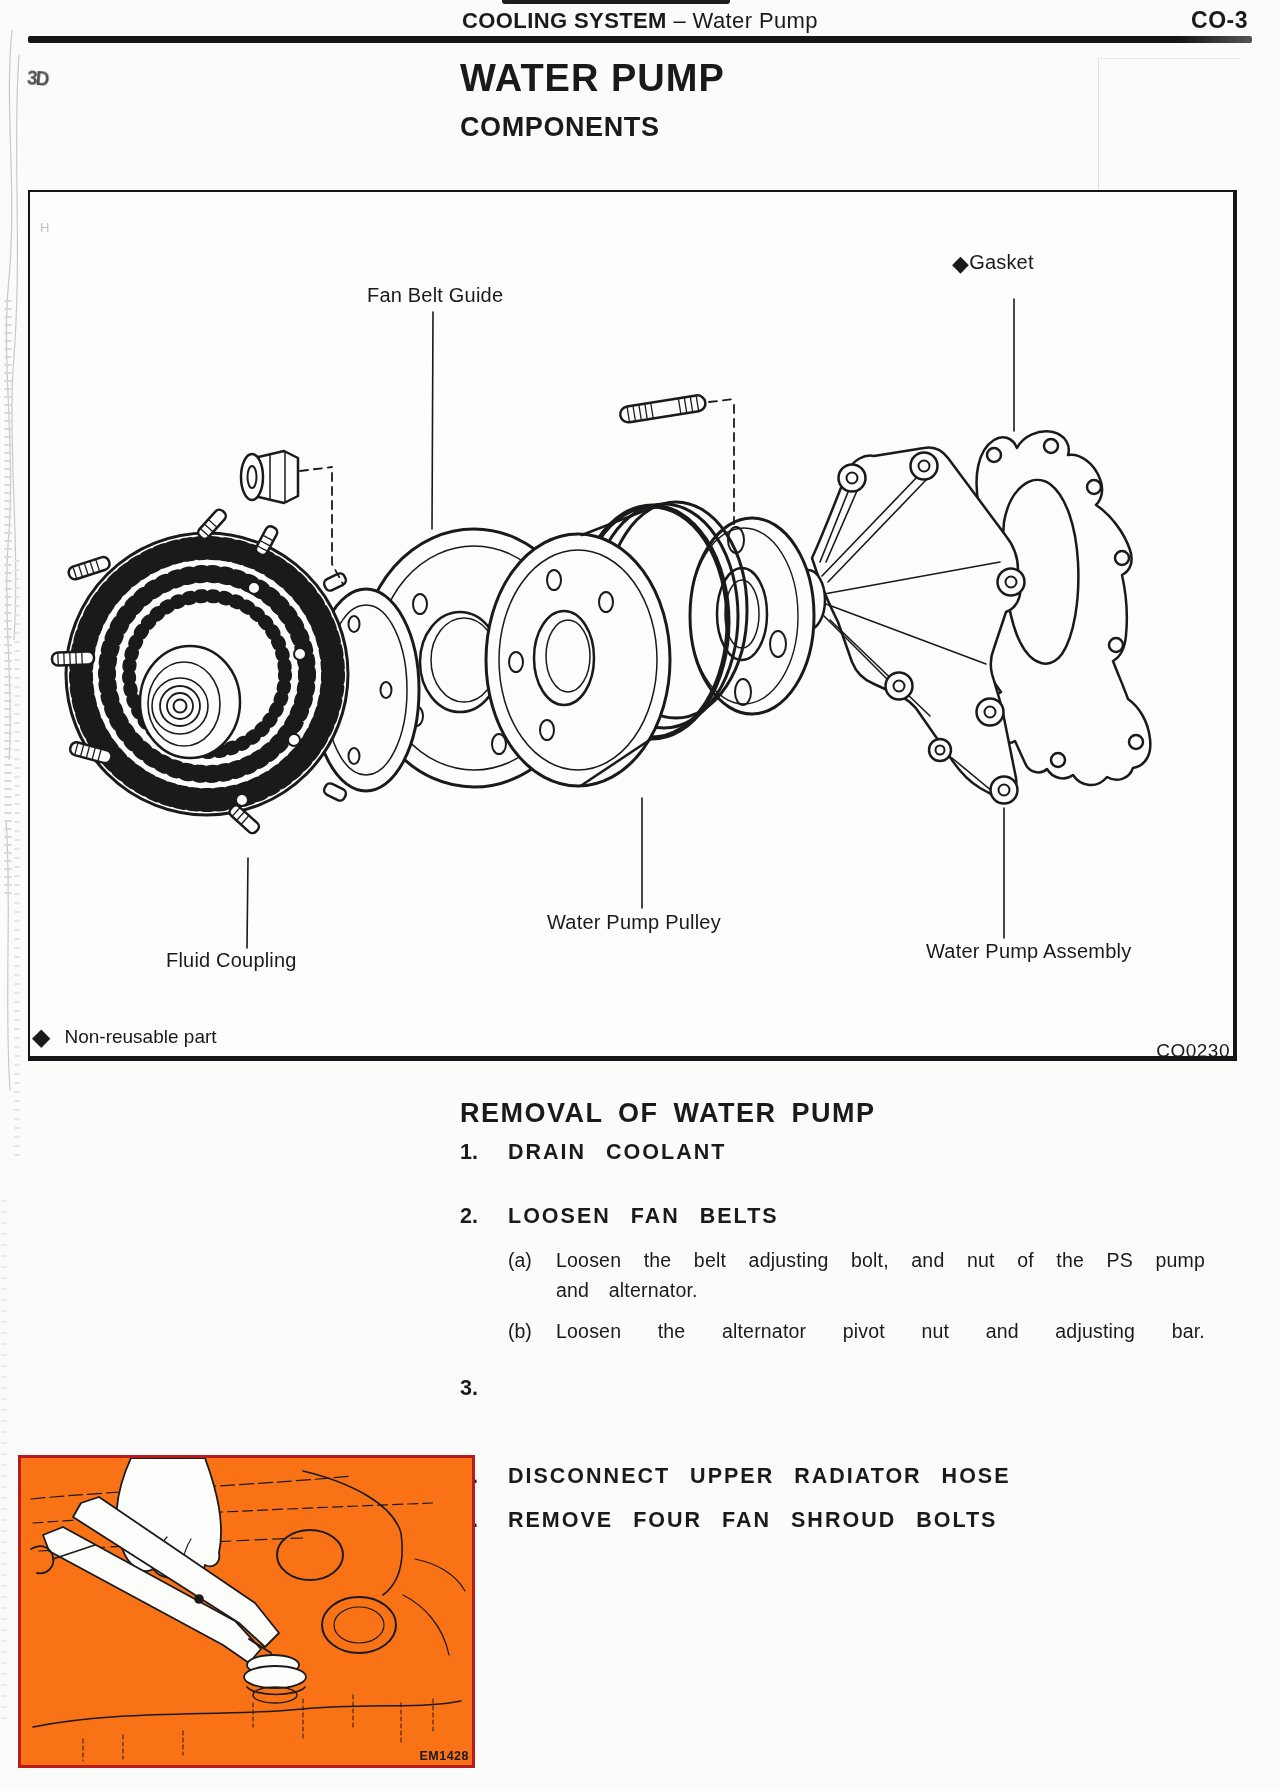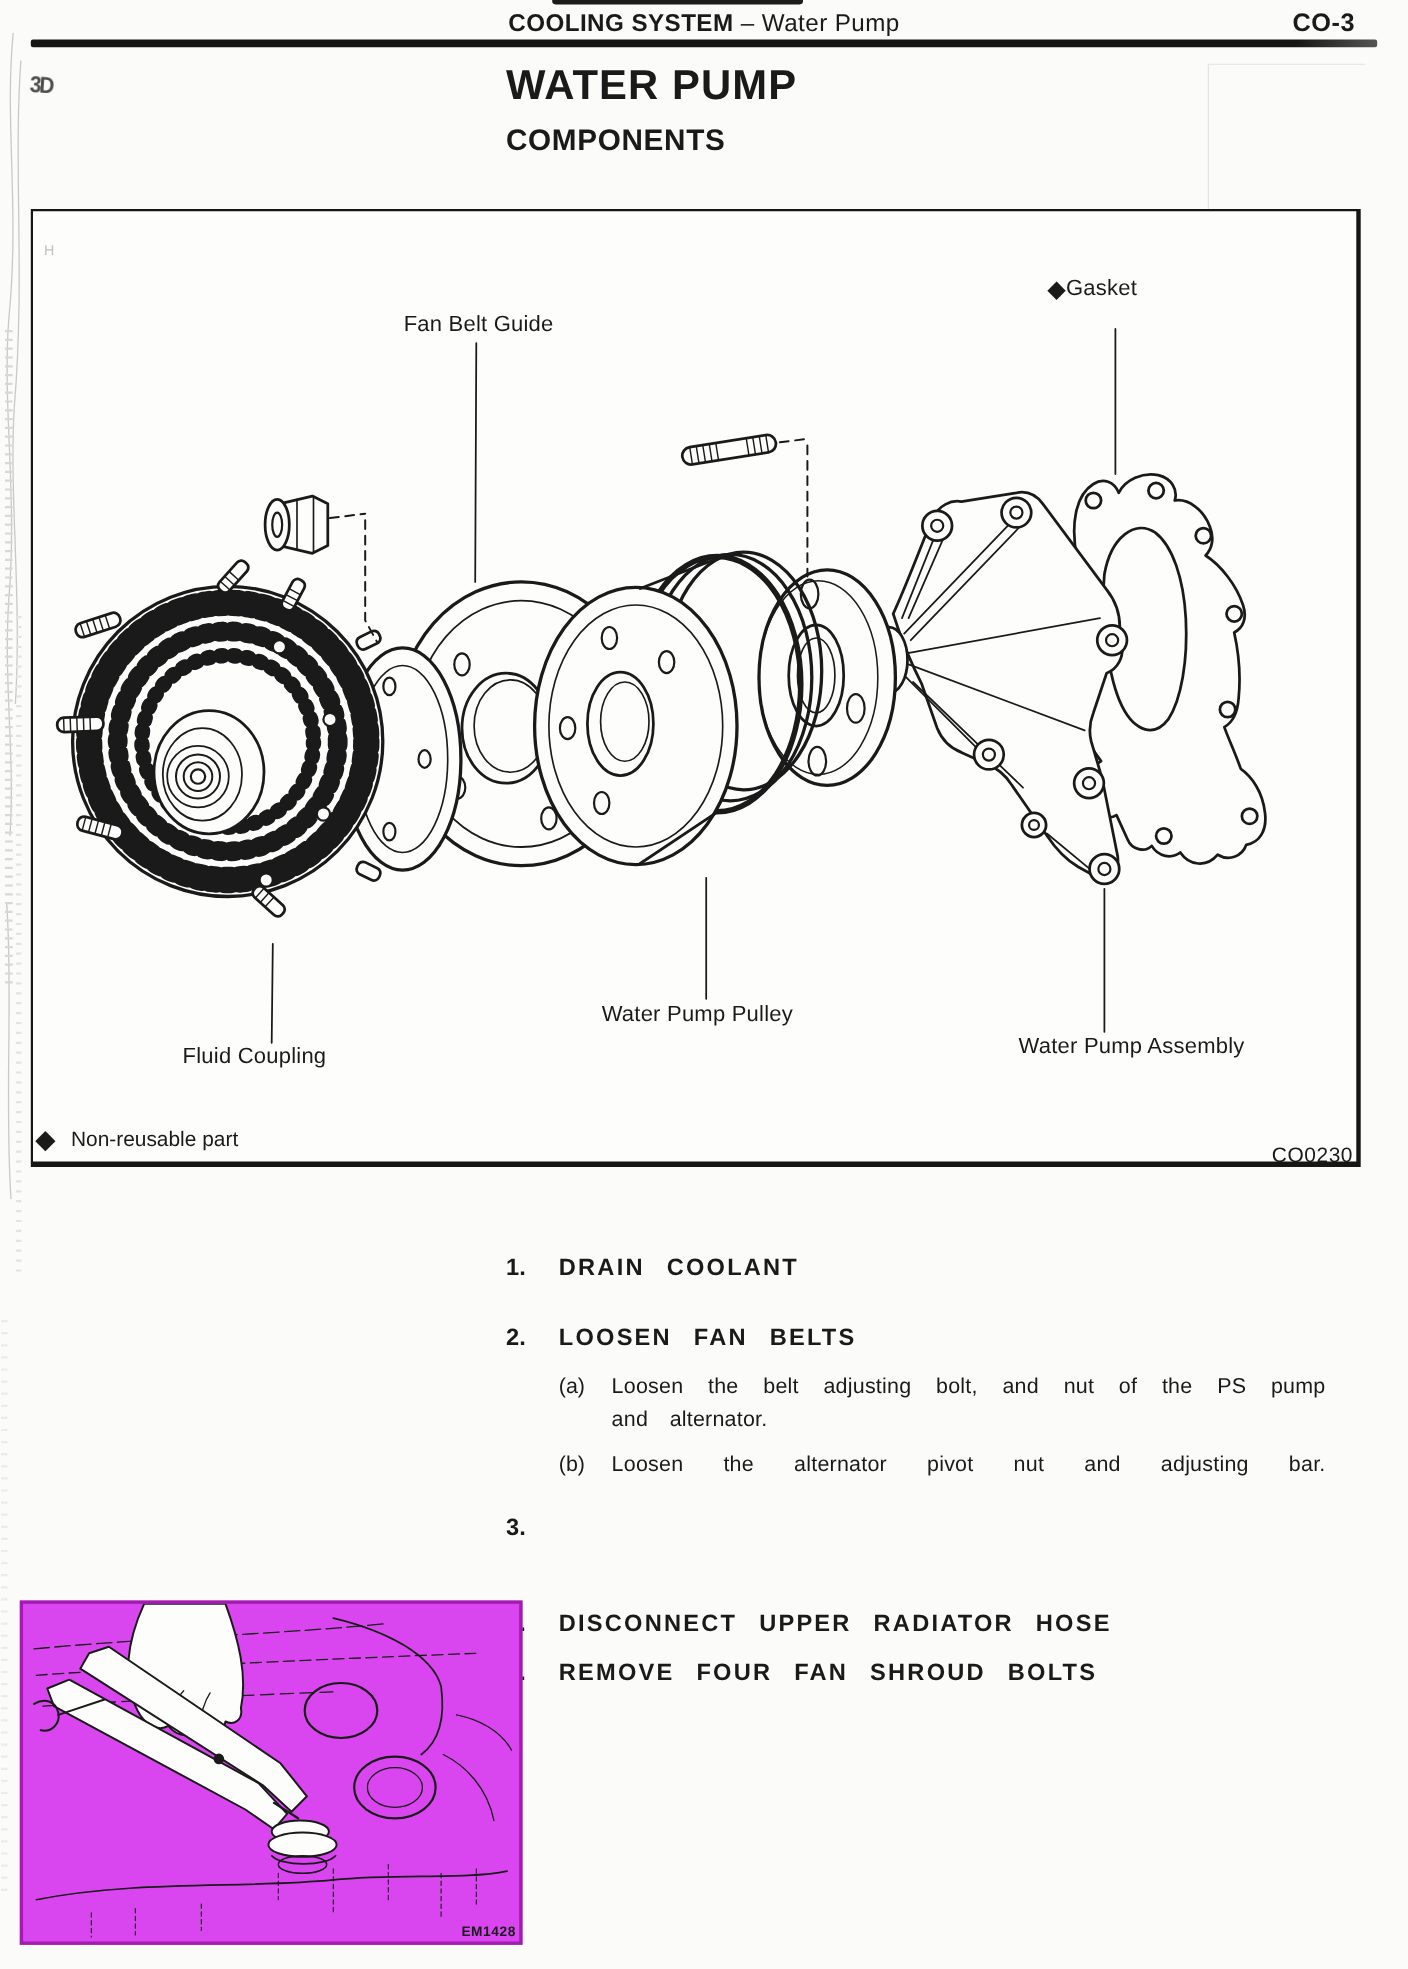--- a/index.html
+++ b/index.html
@@ -5,21 +5,21 @@
   html,body{margin:0;padding:0;background:#888;}
   .page{
     position:relative;width:1280px;height:1790px;margin:0 auto;
     background:#fbfbf9;overflow:hidden;
     font-family:"Liberation Sans","DejaVu Sans",sans-serif;
     color:#1a1a1a;
   }
   
   .running-head{position:absolute;top:8px;left:0;width:100%;text-align:center;font-size:22px;letter-spacing:.4px;}
   .running-head .b{font-weight:700;}
-  .page-num{position:absolute;top:7px;right:48px;font-size:23px;font-weight:700;letter-spacing:.5px;}
+  .page-num{position:absolute;top:7px;right:32px;font-size:23px;font-weight:700;letter-spacing:.5px;}
   .head-rule{position:absolute;top:36px;left:28px;width:1224px;height:7px;
     background:linear-gradient(to right,#161616 94%,#555 100%);border-radius:2px;}
   .main-title{position:absolute;top:57px;left:460px;font-size:38px;font-weight:700;letter-spacing:1px;}
   .sub-title{position:absolute;top:112px;left:460px;font-size:27px;font-weight:700;letter-spacing:.6px;}
   
   .diagram-box{position:absolute;top:190px;left:28px;width:1203px;height:864px;
     border:2.5px solid #161616;border-right-width:4px;border-bottom-width:5px;background:#fdfdfc;}
   .diagram-box svg{position:absolute;top:0;left:0;}
   .part-label{position:absolute;font-size:20px;letter-spacing:.2px;white-space:nowrap;}
   .lbl-fan-belt-guide{top:284px;left:367px;}
@@ -36,21 +36,21 @@
   .step{position:absolute;left:460px;width:750px;display:flex;font-size:21.5px;font-weight:700;}
   .step .num{width:48px;flex:0 0 48px;}
   .step .stitle{letter-spacing:2px;word-spacing:12px;}
   .step1{top:1140px;} .step2{top:1204px;} .step3{top:1376px;} .step4{top:1464px;} .step5{top:1508px;}
   .substep{position:absolute;left:508px;width:700px;display:flex;font-size:19.5px;line-height:30px;}
   .substep .slabel{width:48px;flex:0 0 48px;}
   .substep .stext{width:649px;text-align:justify;word-spacing:14px;letter-spacing:.2px;}
   .suba{top:1245px;} .subb{top:1316px;}
   .subb .stext{text-align-last:justify;}
   
-  .photo-box{position:absolute;top:1455px;left:18px;width:451px;height:307px;border:3px solid #a21caf;background:#d946ef;}
+  .photo-box{position:absolute;top:1455px;left:18px;width:451px;height:307px;border:3px solid #b91c1c;background:#f97316;}
   .photo-code{position:absolute;right:3px;bottom:2px;font-size:12.5px;font-weight:700;letter-spacing:.5px;}
   
   .edge-noise{position:absolute;top:0;left:0;width:26px;height:1790px;pointer-events:none;}
   .top-smudge{position:absolute;top:0;left:502px;width:228px;height:4px;background:#1c1c1c;border-radius:0 0 3px 3px;}
   .bleed-mark{position:absolute;top:66px;left:26px;font-size:21px;font-weight:700;color:#4c4c4c;
     transform:rotate(4deg) scaleX(.9);filter:blur(.4px);letter-spacing:-2px;}
   .faint-mark{position:absolute;top:218px;left:38px;font-size:13px;color:#c2c2c2;}
   .ghost-corner{position:absolute;top:58px;left:1098px;width:142px;height:132px;
     border-left:1px solid #e0e0df;border-top:1px solid #e7e7e6;pointer-events:none;}
 </style>
@@ -296,20 +296,21 @@
   </div>
   <div class="part-label lbl-fluid-coupling">Fluid Coupling</div>
   <div class="part-label lbl-pulley">Water Pump Pulley</div>
   <div class="part-label lbl-assembly">Water Pump Assembly</div>
 
   <div class="legend">
     <span class="diamond">◆</span><span>Non-reusable part</span>
   </div>
   <div class="fig-code">CO0230</div>
 
+  <div class="section-heading">REMOVAL OF WATER PUMP</div>
 
   <div class="step step1">
     <span class="num">1.</span>
     <span class="stitle">DRAIN COOLANT</span>
   </div>
   <div class="step step2">
     <span class="num">2.</span>
     <span class="stitle">LOOSEN FAN BELTS</span>
   </div>
   <div class="substep suba">

